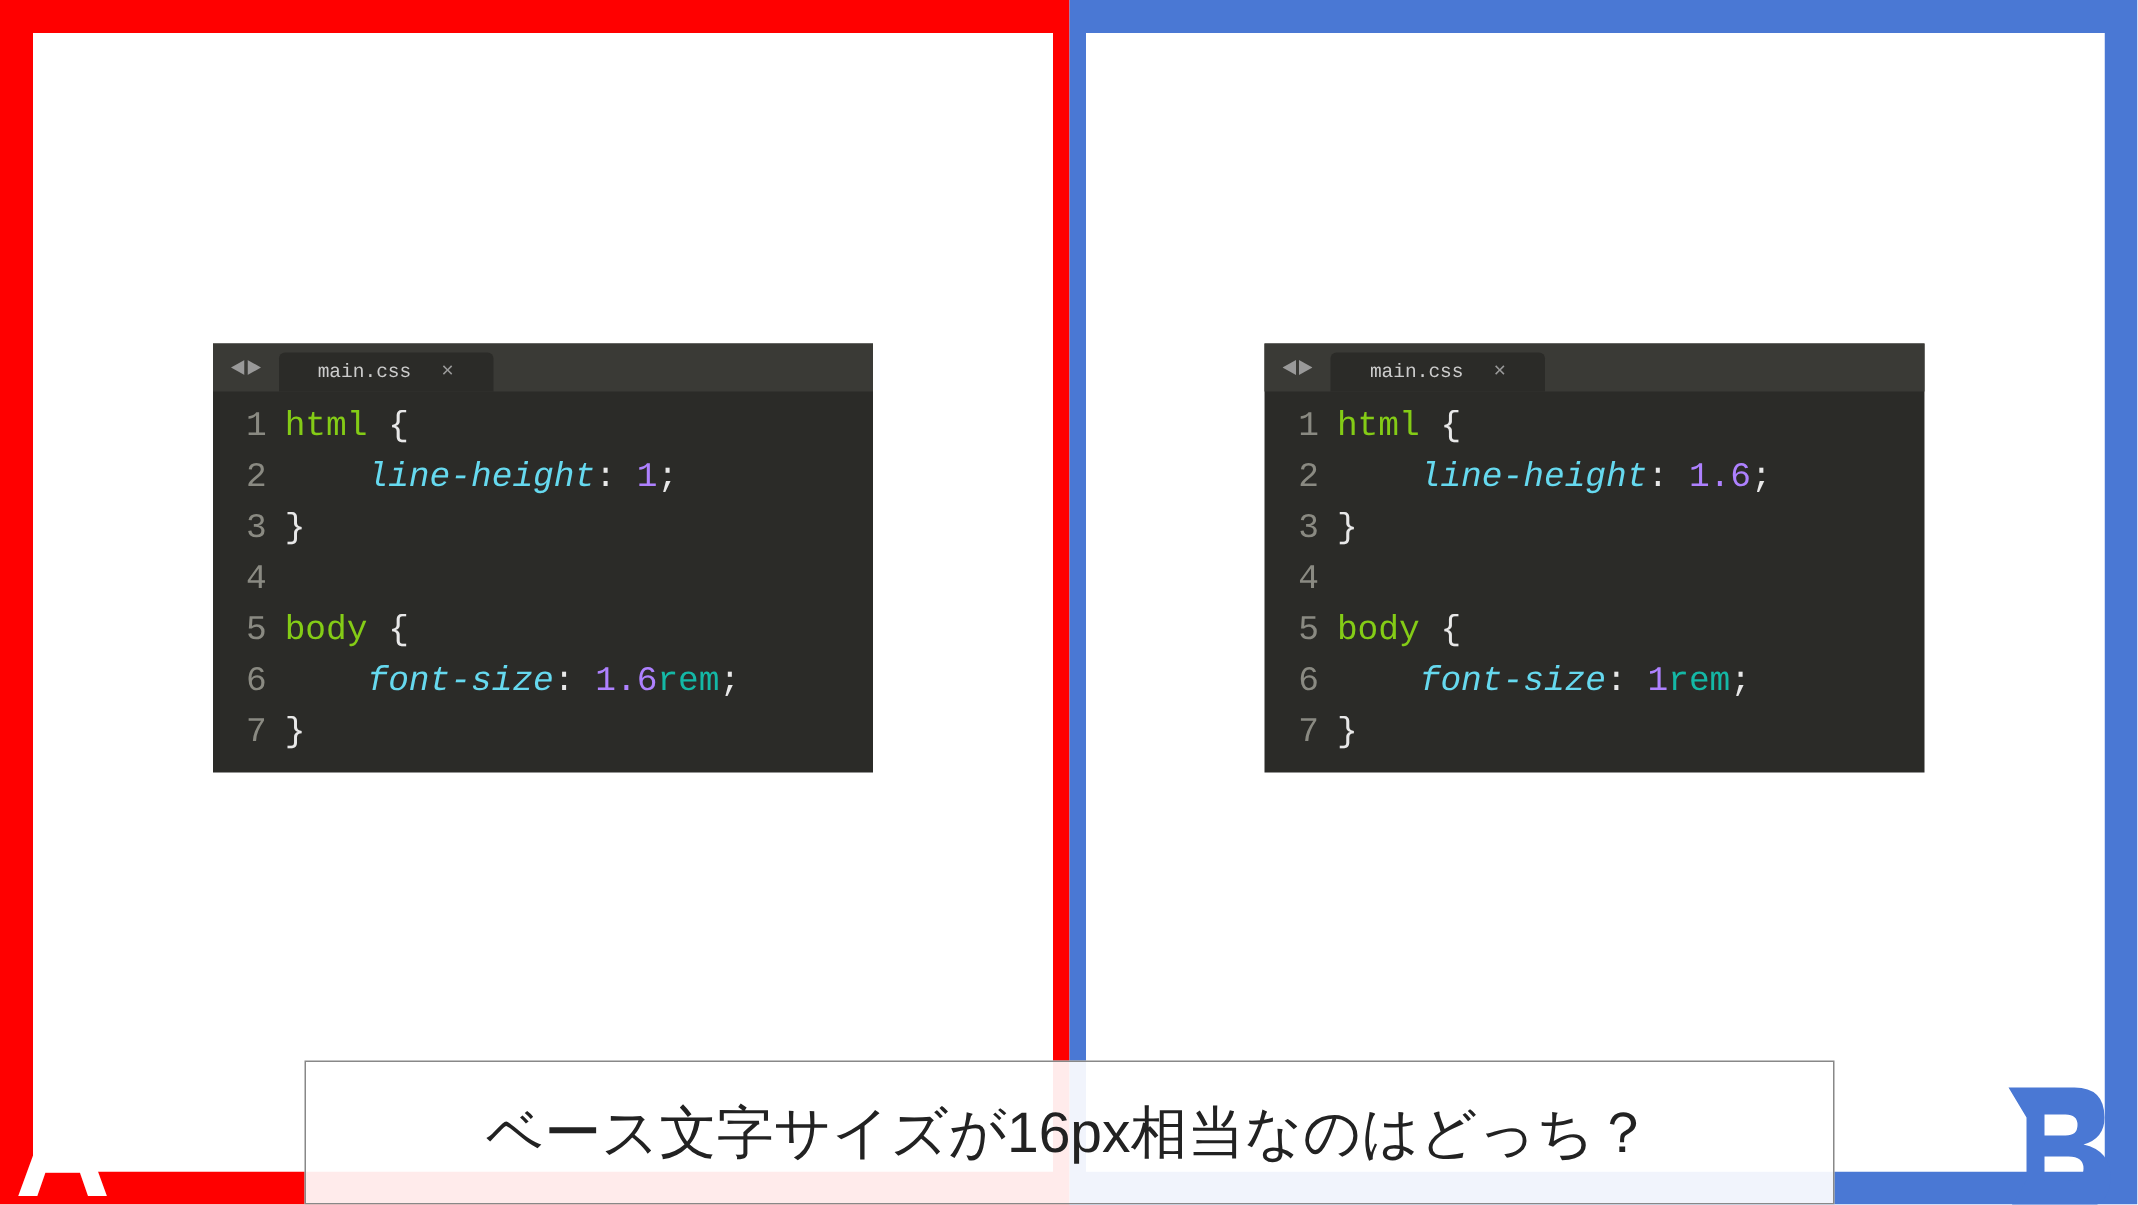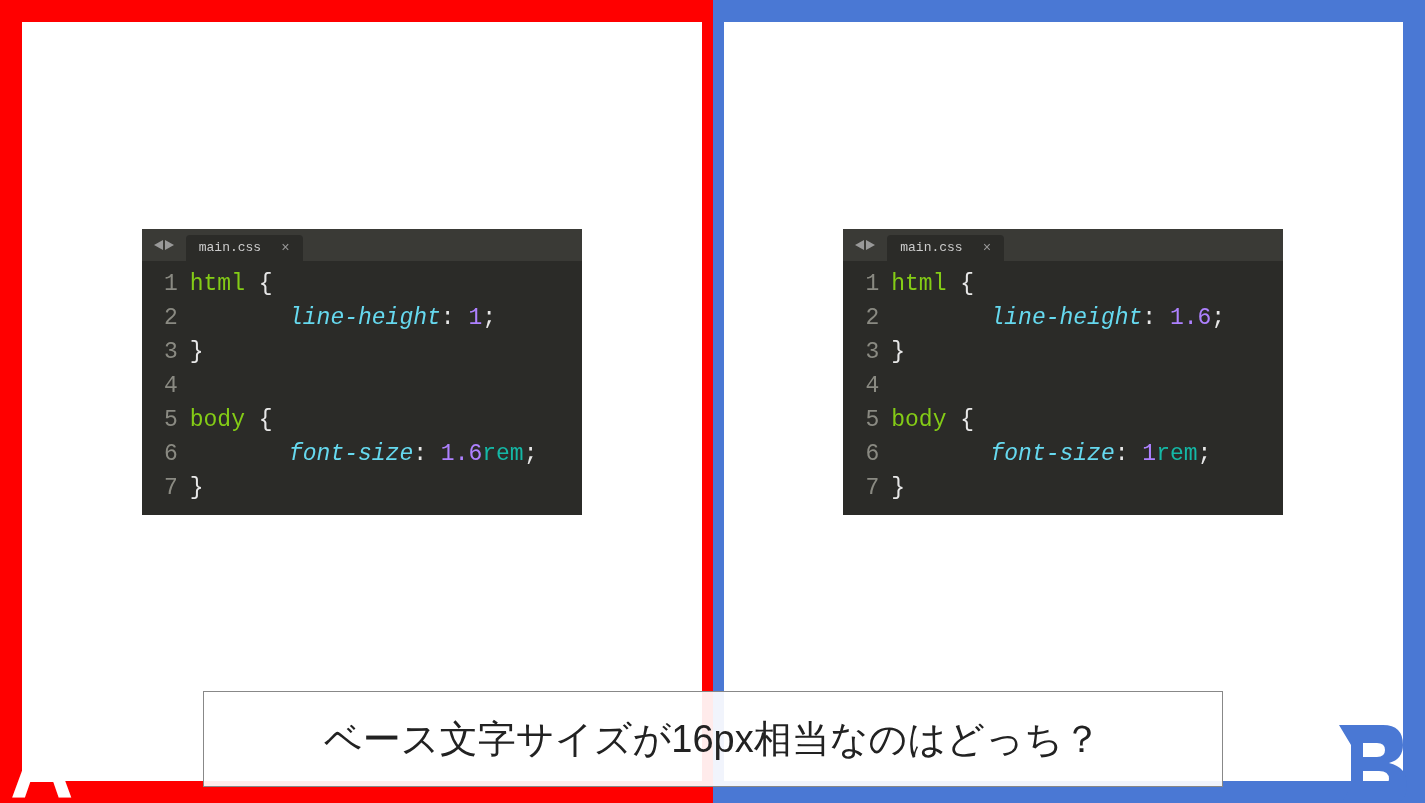--- a/index.html
+++ b/index.html
@@ -58,21 +58,21 @@
     justify-content: center;
     gap: 2px;
     color: #888;
     font-size: 11px;
   }
   .tab-nav svg { fill: #999; }
   .tab {
     background: #2b2b28;
     display: flex;
     align-items: center;
-    padding: 0 13px;
+    padding: 0 26px;
     gap: 20px;
     position: relative;
     margin-top: 6px;
     border-top-left-radius: 4px;
     border-top-right-radius: 4px;
   }
   .tab::before, .tab::after {
     content: "";
     position: absolute;
     bottom: 0;
@@ -103,27 +103,27 @@
   .code {
     flex: 1;
     font-size: 23px;
     line-height: 34px;
     white-space: pre;
     color: #e8e8e8;
     font-style: italic;
   }
   .tok-selector { color: #84cc16; font-style: normal; }
   .tok-brace { color: #e8e8e8; font-style: normal; }
-  .tok-prop { color: #66d9ef; margin-left: 44px; }
+  .tok-prop { color: #66d9ef; }
   .tok-punct { color: #e8e8e8; font-style: normal; }
   .tok-num { color: #ae81ff; font-style: normal; }
   .tok-unit { color: #14b8a6; font-style: normal; }
   .question-box {
     position: absolute;
-    bottom: 16px;
+    bottom: 0;
     left: 50%;
     transform: translateX(-50%);
     width: 1020px;
     height: 96px;
     background: rgba(255,255,255,0.92);
     border: 1px solid #888;
     display: flex;
     align-items: center;
     justify-content: center;
     font-size: 38px;

